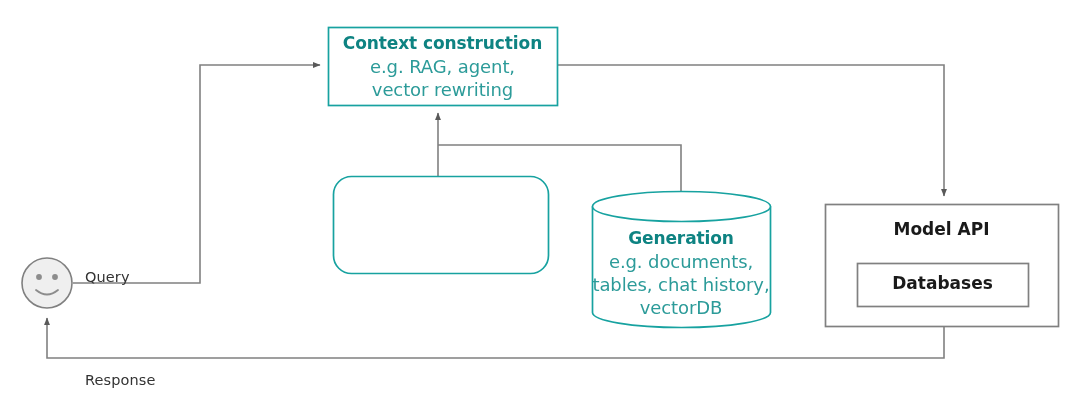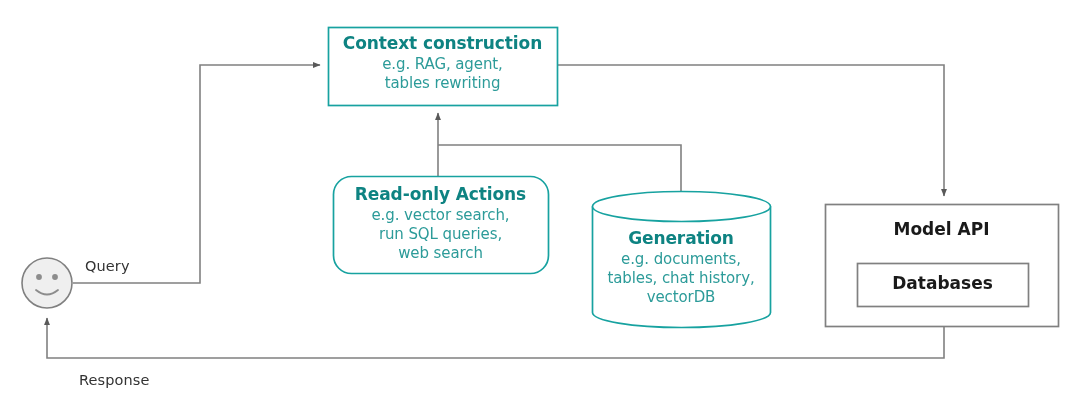--- a/index.html
+++ b/index.html
@@ -31,43 +31,43 @@
     pointer-events: none;
   }
   .node-title {
     font-weight: bold;
     color: #0e8382;
     font-size: 17px;
     letter-spacing: -0.1px;
   }
   .node-sub {
     color: #2c9b99;
-    font-size: 15px;
+    font-size: 18px;
     letter-spacing: -0.1px;
   }
   .dark-title {
     color: #1a1a1a;
     font-weight: bold;
     font-size: 17px;
   }
   .edge-label {
     position: absolute;
     color: #333333;
     font-size: 14.5px;
     letter-spacing: 0.1px;
     white-space: nowrap;
   }
   
   #ctx-text      { left: 328px; top: 33px;  width: 229px; }
   #actions-text  { left: 333px; top: 184px; width: 215px; }
   #db-text       { left: 592px; top: 228px; width: 178px; }
   #model-title   { left: 825px; top: 219px; width: 233px; text-align: center; }
   #gen-title     { left: 857px; top: 273px; width: 171px; }
-  #query-label   { left: 85px;  top: 258px; }
-  #response-label{ left: 79px;  top: 372px; }
+  #query-label   { left: 85px;  top: 269px; }
+  #response-label{ left: 85px;  top: 372px; }
 </style>
 </head>
 <body>
 
 <div id="canvas">
 
   <svg id="diagram-svg" viewBox="0 0 1080 411" xmlns="http://www.w3.org/2000/svg">
     <defs>
       <marker id="arrow-gray" markerWidth="9" markerHeight="9" refX="7.4" refY="3.6" orient="auto" markerUnits="userSpaceOnUse">
         <path d="M0,0.5 L8,3.6 L0,6.7 z" fill="#595959"></path>
@@ -113,29 +113,23 @@
       <circle cx="47" cy="283" r="25" fill="#efefef" stroke="#808080" stroke-width="1.6"></circle>
       <circle cx="39" cy="277" r="2.9" fill="#8c8c8c"></circle>
       <circle cx="55" cy="277" r="2.9" fill="#8c8c8c"></circle>
       <path d="M 36,290 Q 47,299 58,290" fill="none" stroke="#8c8c8c" stroke-width="1.8" stroke-linecap="round"></path>
     </g>
   </svg>
 
   <div class="node-text" id="ctx-text">
     <div class="node-title">Context construction</div>
     <div class="node-sub">e.g. RAG, agent,</div>
-    <div class="node-sub">tables rewriting</div>
+    <div class="node-sub">vector rewriting</div>
   </div>
 
-  <div class="node-text" id="actions-text">
-    <div class="node-title">Read-only Actions</div>
-    <div class="node-sub">e.g. vector search,</div>
-    <div class="node-sub">run SQL queries,</div>
-    <div class="node-sub">web search</div>
-  </div>
 
   <div class="node-text" id="db-text">
     <div class="node-title">Generation</div>
     <div class="node-sub">e.g. documents,</div>
     <div class="node-sub">tables, chat history,</div>
     <div class="node-sub">vectorDB</div>
   </div>
 
   <div class="node-text" id="model-title">
     <div class="dark-title">Model API</div>

